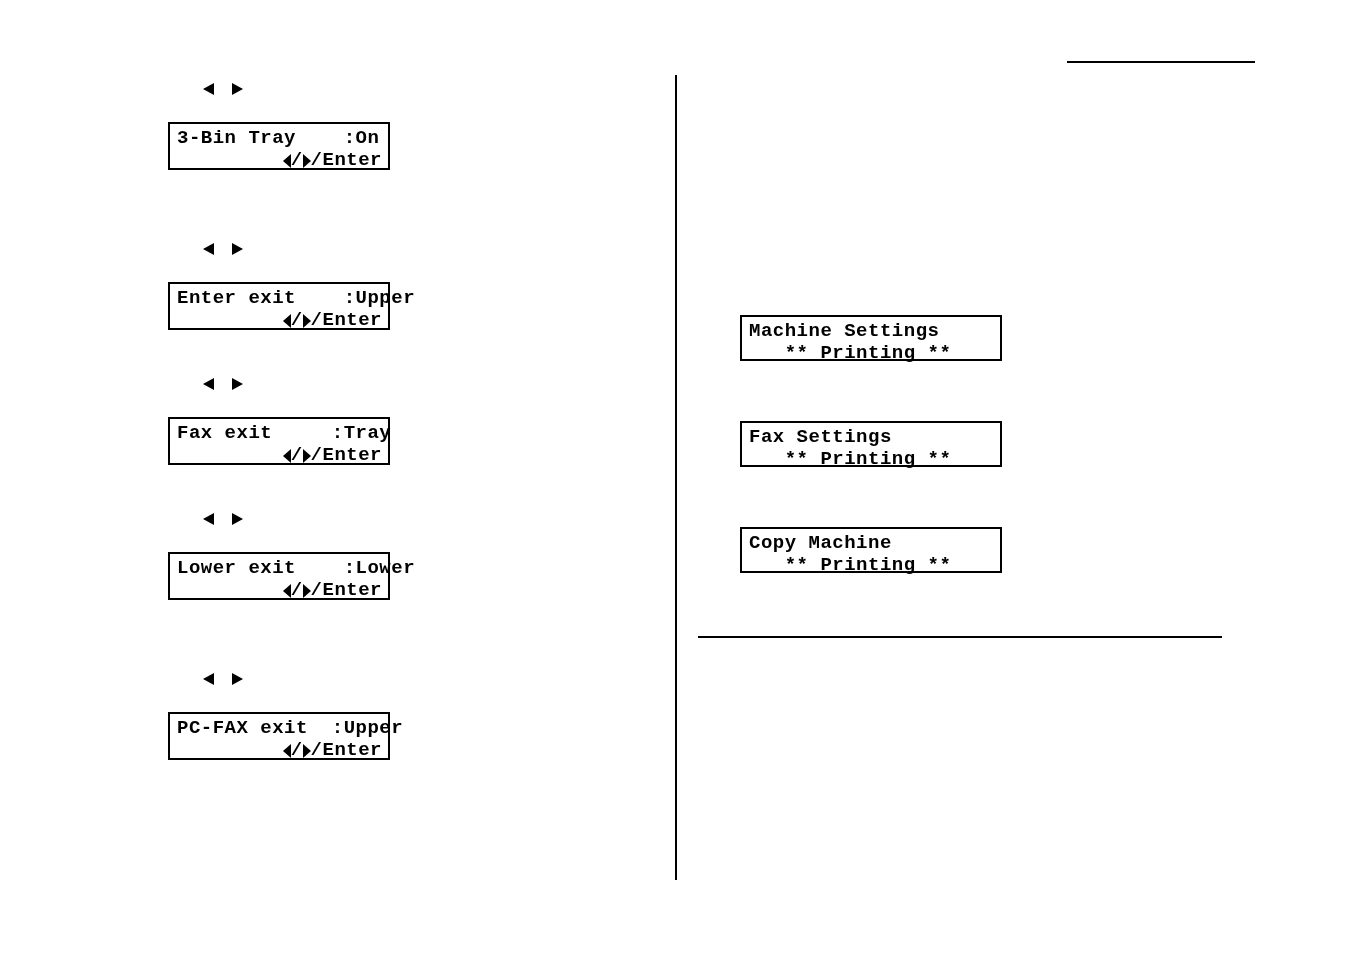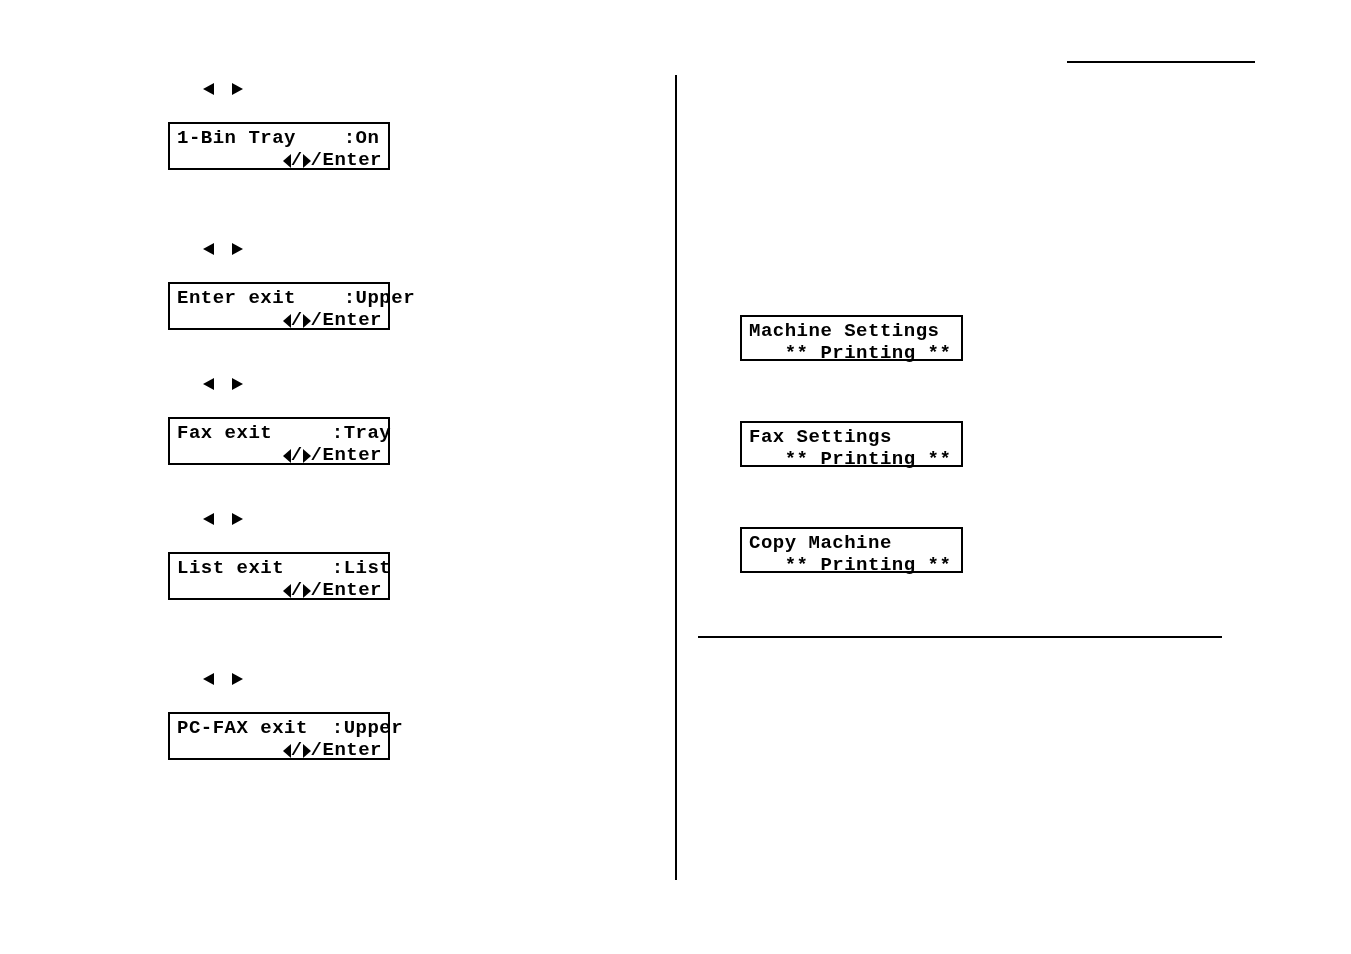--- a/index.html
+++ b/index.html
@@ -89,21 +89,21 @@
 
   
   .lcd-left {
     left: 168px;
     width: 222px;
     height: 48px;
   }
   
   .lcd-right {
     left: 740px;
-    width: 223px;
+    width: 262px;
     height: 46px;
   }
 
   
   .glyph-row {
     display: flex;
     align-items: center;
     justify-content: flex-end;
     height: 22px;
     line-height: 22px;
@@ -132,21 +132,21 @@
 
 <div class="rule-top-right"></div>
 <div class="rule-vertical"></div>
 <div class="rule-mid-right"></div>
 
 <div class="arrow-pair" style="left:203px; top:83px;">
   <span class="tri tri-left"></span>
   <span class="tri tri-right"></span>
 </div>
 <div class="lcd lcd-left" style="top:122px;">
-  <div class="lcd-line">1-Bin Tray    :On</div>
+  <div class="lcd-line">3-Bin Tray    :On</div>
   <div class="lcd-line glyph-row">
     <span class="nav-left"></span><span class="sep">/</span><span class="nav-right"></span><span class="sep">/Enter</span>
   </div>
 </div>
 
 <div class="arrow-pair" style="left:203px; top:243px;">
   <span class="tri tri-left"></span>
   <span class="tri tri-right"></span>
 </div>
 <div class="lcd lcd-left" style="top:282px;">
@@ -165,21 +165,21 @@
   <div class="lcd-line glyph-row">
     <span class="nav-left"></span><span class="sep">/</span><span class="nav-right"></span><span class="sep">/Enter</span>
   </div>
 </div>
 
 <div class="arrow-pair" style="left:203px; top:513px;">
   <span class="tri tri-left"></span>
   <span class="tri tri-right"></span>
 </div>
 <div class="lcd lcd-left" style="top:552px;">
-  <div class="lcd-line">List exit    :List</div>
+  <div class="lcd-line">Lower exit    :Lower</div>
   <div class="lcd-line glyph-row">
     <span class="nav-left"></span><span class="sep">/</span><span class="nav-right"></span><span class="sep">/Enter</span>
   </div>
 </div>
 
 <div class="arrow-pair" style="left:203px; top:673px;">
   <span class="tri tri-left"></span>
   <span class="tri tri-right"></span>
 </div>
 <div class="lcd lcd-left" style="top:712px;">

